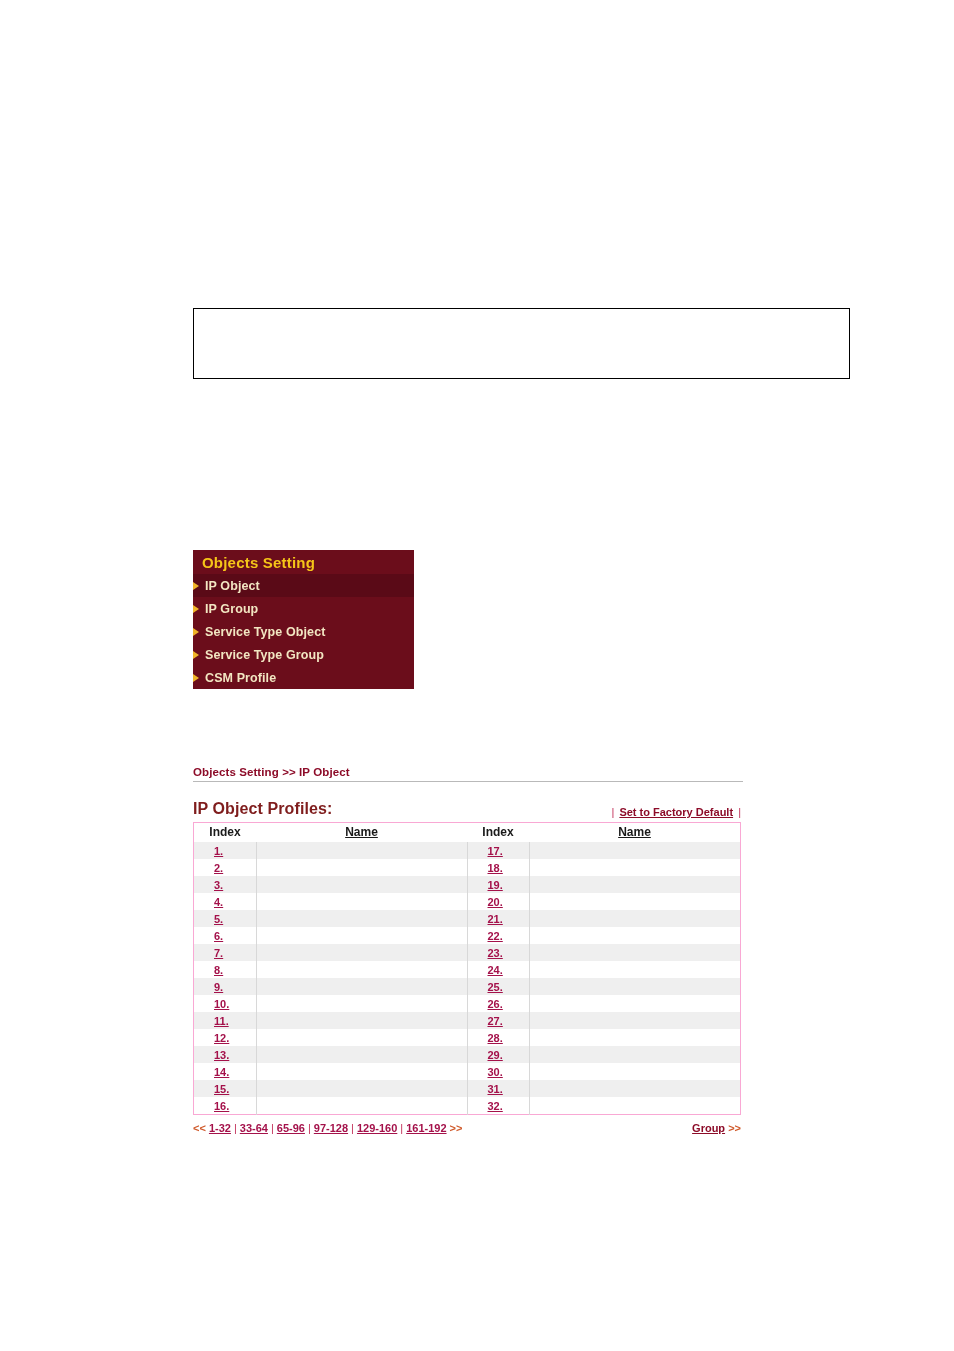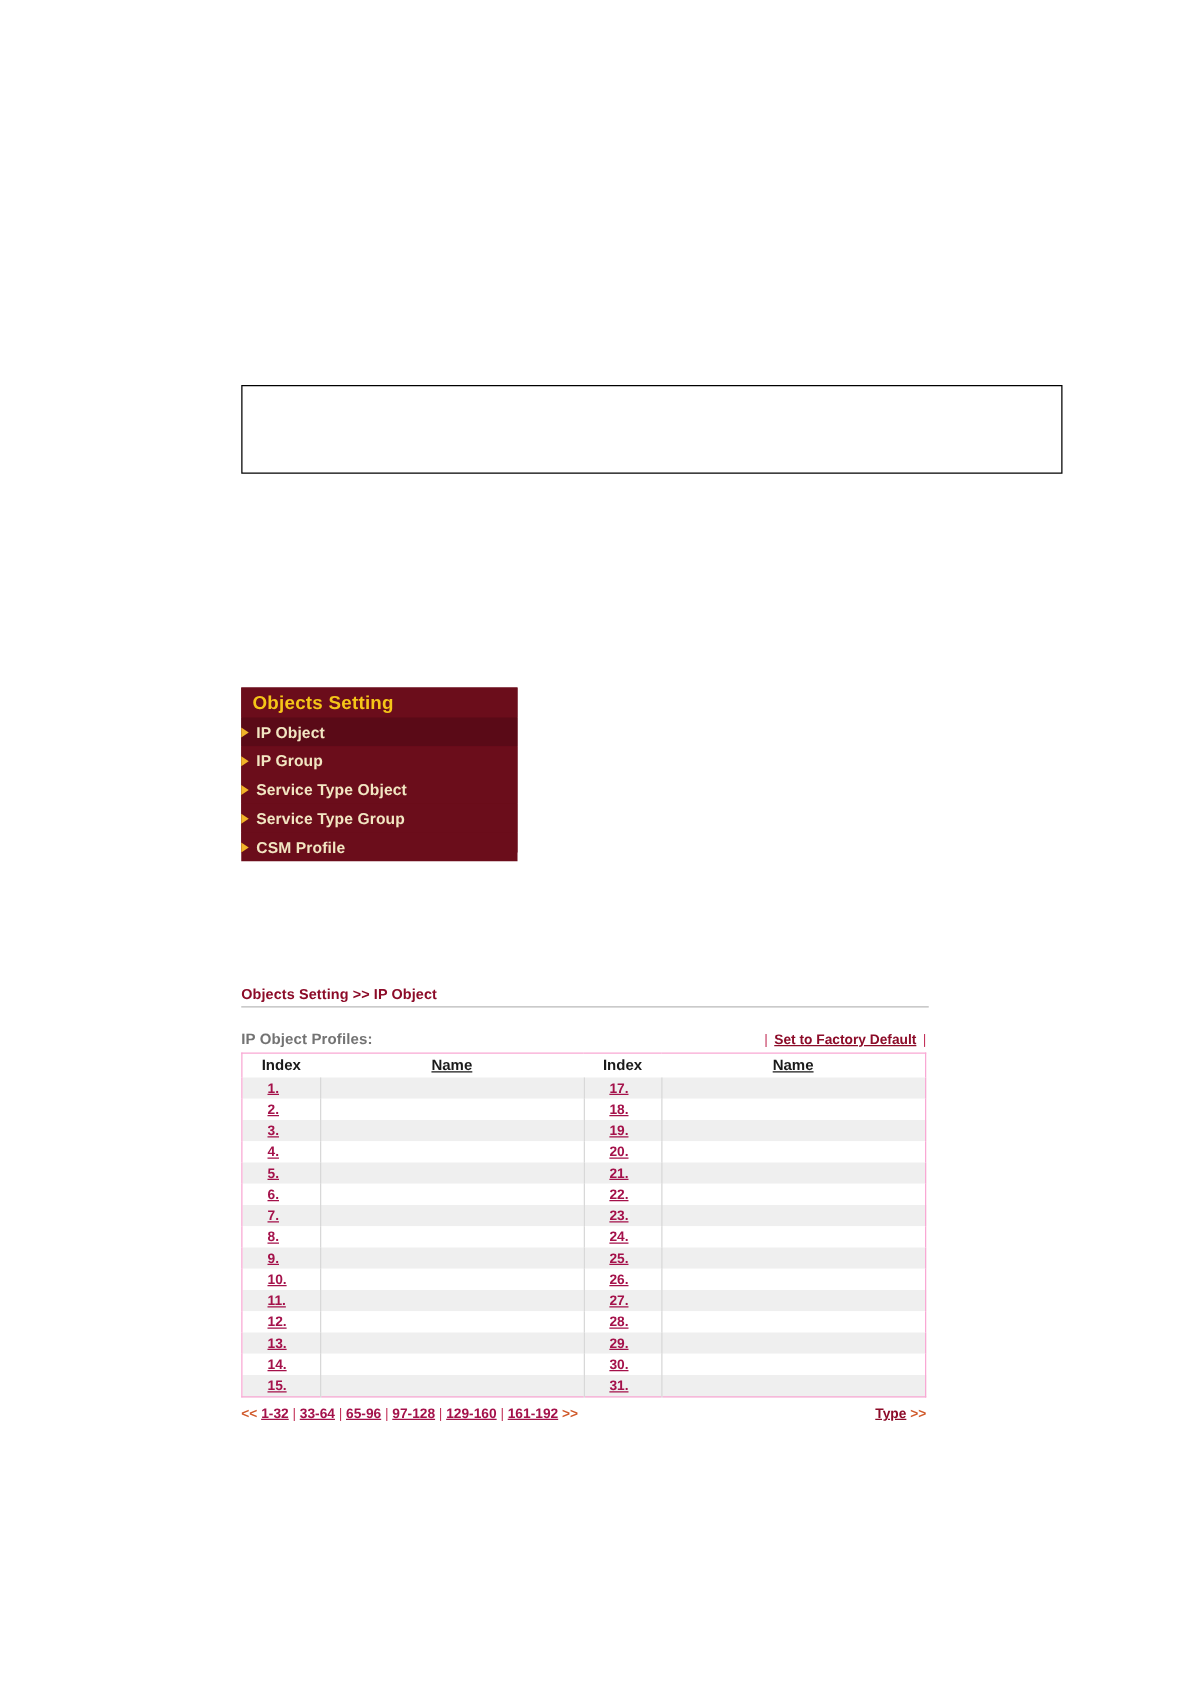--- a/index.html
+++ b/index.html
@@ -80,38 +80,37 @@
     left: 193px;
     top: 766px;
     width: 550px;
   }
   .breadcrumb {
     color: #8c0b28;
     font-size: 11.5px;
     font-weight: bold;
     letter-spacing: 0.1px;
     padding-bottom: 3px;
-    margin-top: 24px;
   }
   .breadcrumb-rule {
     border: 0;
     border-top: 1px solid #b9b9b9;
     margin: 0 0 18px 0;
     height: 0;
   }
 
   .profiles-bar {
     display: flex;
     align-items: flex-end;
     justify-content: space-between;
     padding-bottom: 4px;
   }
   .profiles-label {
-    color: #737373;
-    font-size: 12px;
+    color: #7f1d1d;
+    font-size: 16px;
     font-weight: bold;
     letter-spacing: 0.1px;
   }
   .factory-default {
     font-size: 11px;
     color: #c3325a;
     white-space: nowrap;
   }
   .factory-default .sep { color: #c3325a; padding: 0 2px; }
   .factory-default .lnk {
@@ -319,28 +318,34 @@
           <td class="name-cell"></td>
           <td><a class="idx-link" href="#">30.</a></td>
           <td class="name-cell"></td>
         </tr>
         <tr class="row-odd">
           <td><a class="idx-link" href="#">15.</a></td>
           <td class="name-cell"></td>
           <td><a class="idx-link" href="#">31.</a></td>
           <td class="name-cell"></td>
         </tr>
+        <tr class="row-even">
+          <td><a class="idx-link" href="#">16.</a></td>
+          <td class="name-cell"></td>
+          <td><a class="idx-link" href="#">32.</a></td>
+          <td class="name-cell"></td>
+        </tr>
       </tbody>
   </table>
 
   <div class="pager">
     <div>
       <span class="arrow">&lt;&lt;</span>
       <span id="range-links"><a class="plink" href="#">1-32</a><span class="sep">|</span><a class="plink" href="#">33-64</a><span class="sep">|</span><a class="plink" href="#">65-96</a><span class="sep">|</span><a class="plink" href="#">97-128</a><span class="sep">|</span><a class="plink" href="#">129-160</a><span class="sep">|</span><a class="plink" href="#">161-192</a></span>
       <span class="arrow">&gt;&gt;</span>
     </div>
     <div>
-      <a class="next-lnk" href="#">Type</a>
+      <a class="next-lnk" href="#">Group</a>
       <span class="arrow">&gt;&gt;</span>
     </div>
   </div>
 
 </div>
 
 </body></html>

